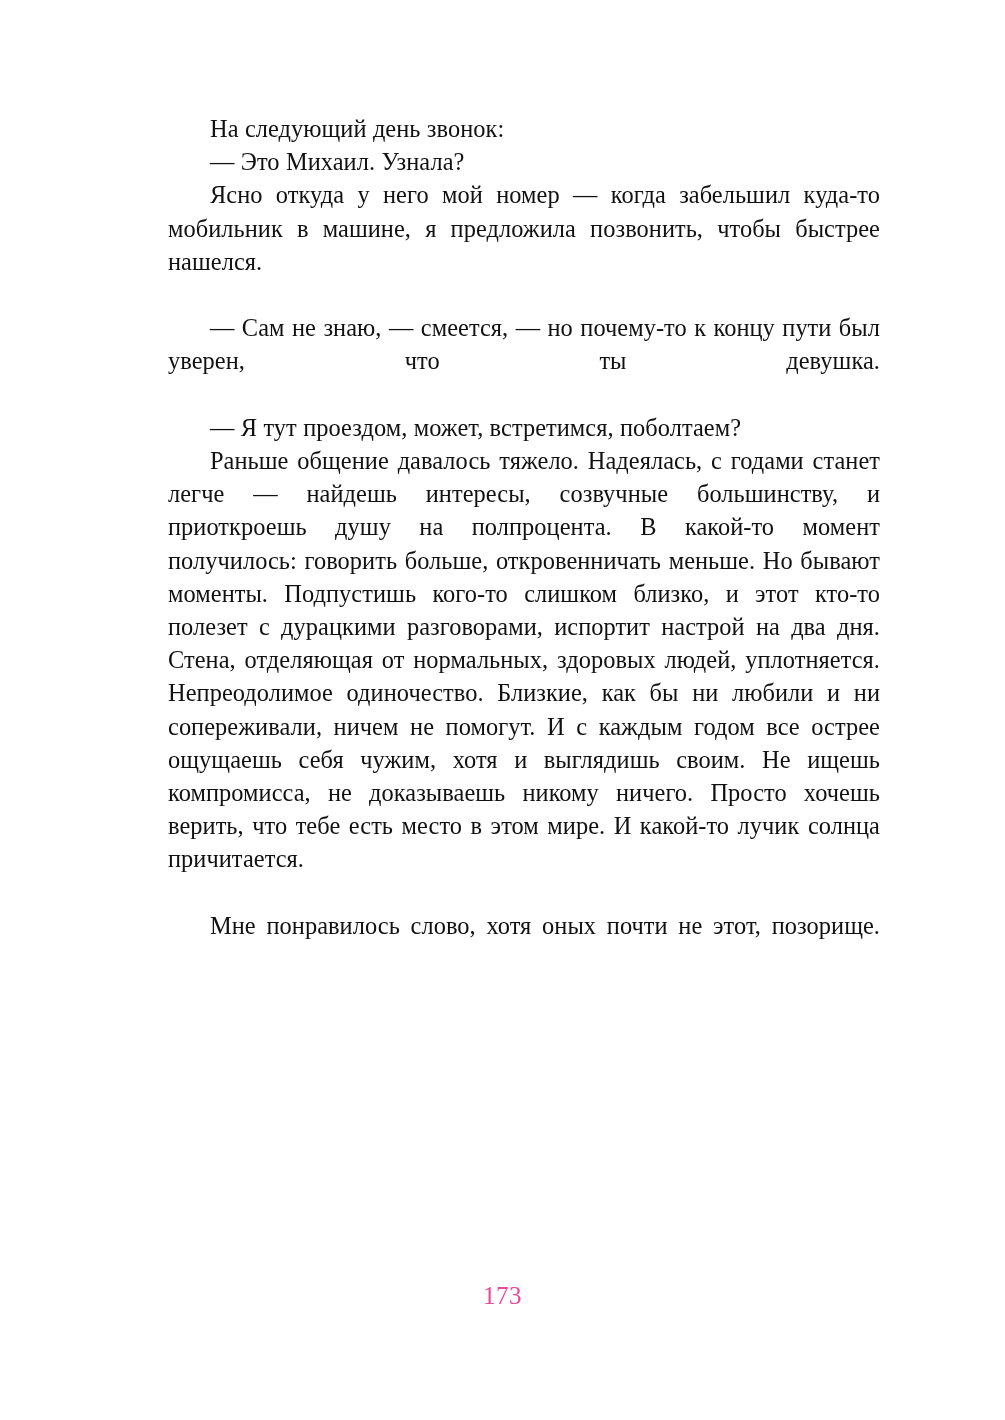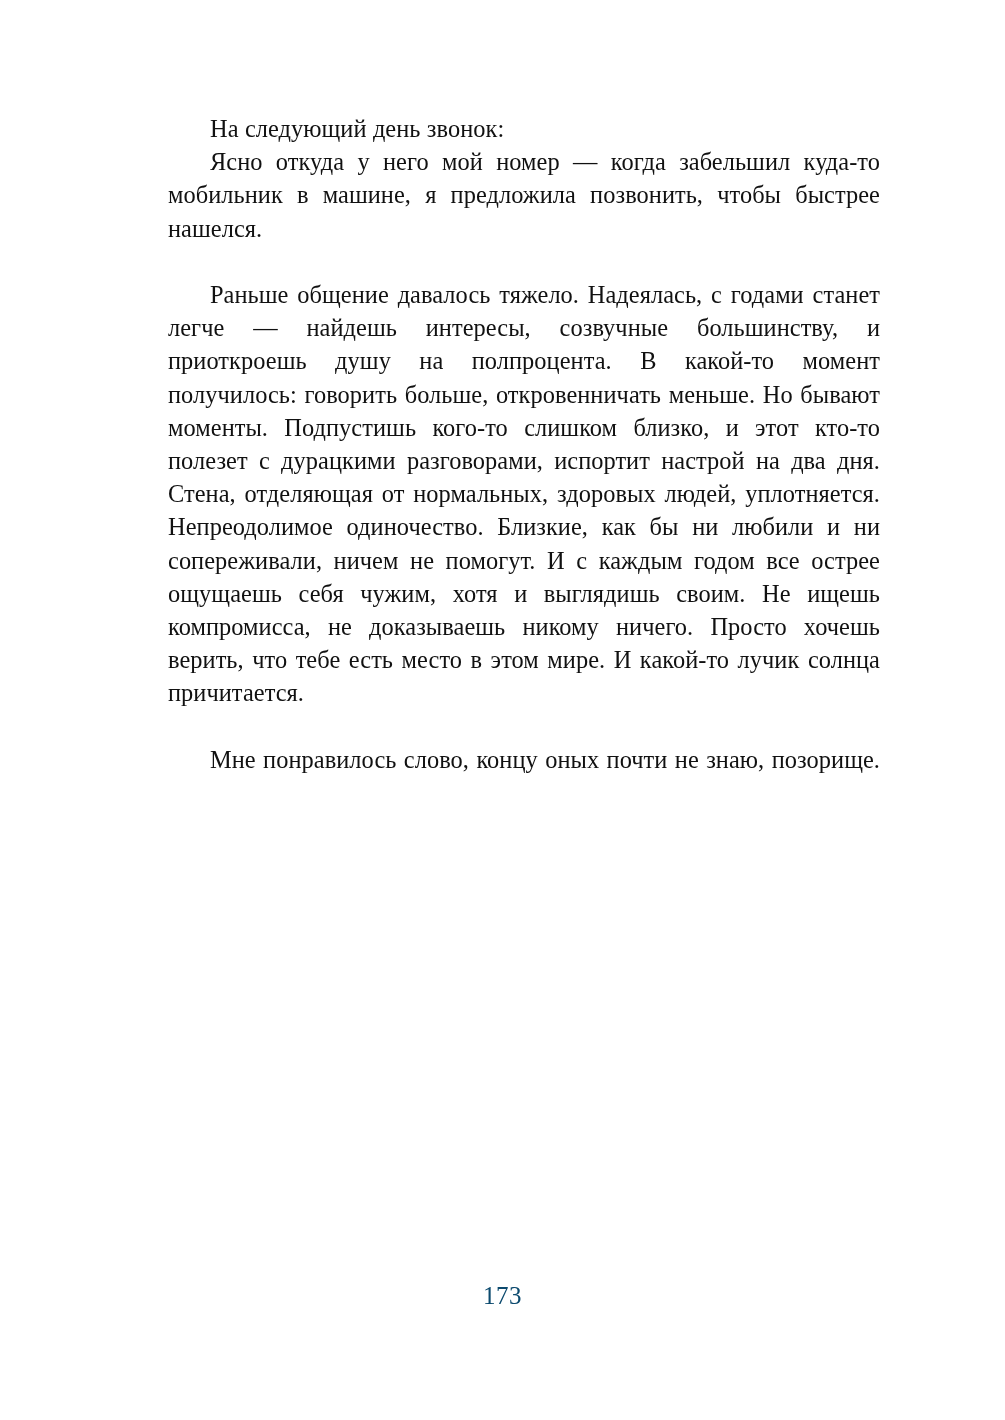--- a/index.html
+++ b/index.html
@@ -62,33 +62,36 @@
   p.short::after { content: none; }
 
   .folio {
     position: absolute;
     left: 0;
     top: 1281px;
     width: 1005px;
     text-align: center;
     font-size: 25px;
     line-height: 30px;
-    color: #0c4a6e;
+    color: #ec4899;
     letter-spacing: 0.5px;
   }
 </style>
 </head>
 <body>
 
 <div class="page">
 
   <div class="text-block">
 
     <p class="para short">На следующий день звонок:</p>
+    <p class="para short">— Это Михаил. Узнала?</p>
     <p class="para">Ясно откуда у него мой номер — когда забельшил куда-то мобильник в машине, я предложила позвонить, чтобы быстрее нашелся.</p>
+    <p class="para">— Сам не знаю, — смеется, — но почему-то к концу пути был уверен, что ты девушка.</p>
+    <p class="para short">— Я тут проездом, может, встретимся, поболтаем?</p>
     <p class="para">Раньше общение давалось тяжело. Надеялась, с годами станет легче — найдешь интересы, созвучные большинству, и приоткроешь душу на полпроцента. В какой-то момент получилось: говорить больше, откровенничать меньше. Но бывают моменты. Подпустишь кого-то слишком близко, и этот кто-то полезет с дурацкими разговорами, испортит настрой на два дня. Стена, отделяющая от нормальных, здоровых людей, уплотняется. Непреодолимое одиночество. Близкие, как бы ни любили и ни сопереживали, ничем не помогут. И с каждым годом все острее ощущаешь себя чужим, хотя и выглядишь своим. Не ищешь компромисса, не доказываешь никому ничего. Просто хочешь верить, что тебе есть место в этом мире. И какой-то лучик солнца причитается.</p>
-    <p class="para">Мне понравилось слово, концу оных почти не знаю, позорище.</p>
+    <p class="para">Мне понравилось слово, хотя оных почти не этот, позорище.</p>
 
   </div>
 
   <div class="folio">173</div>
 
 </div>
 
 </body></html>

